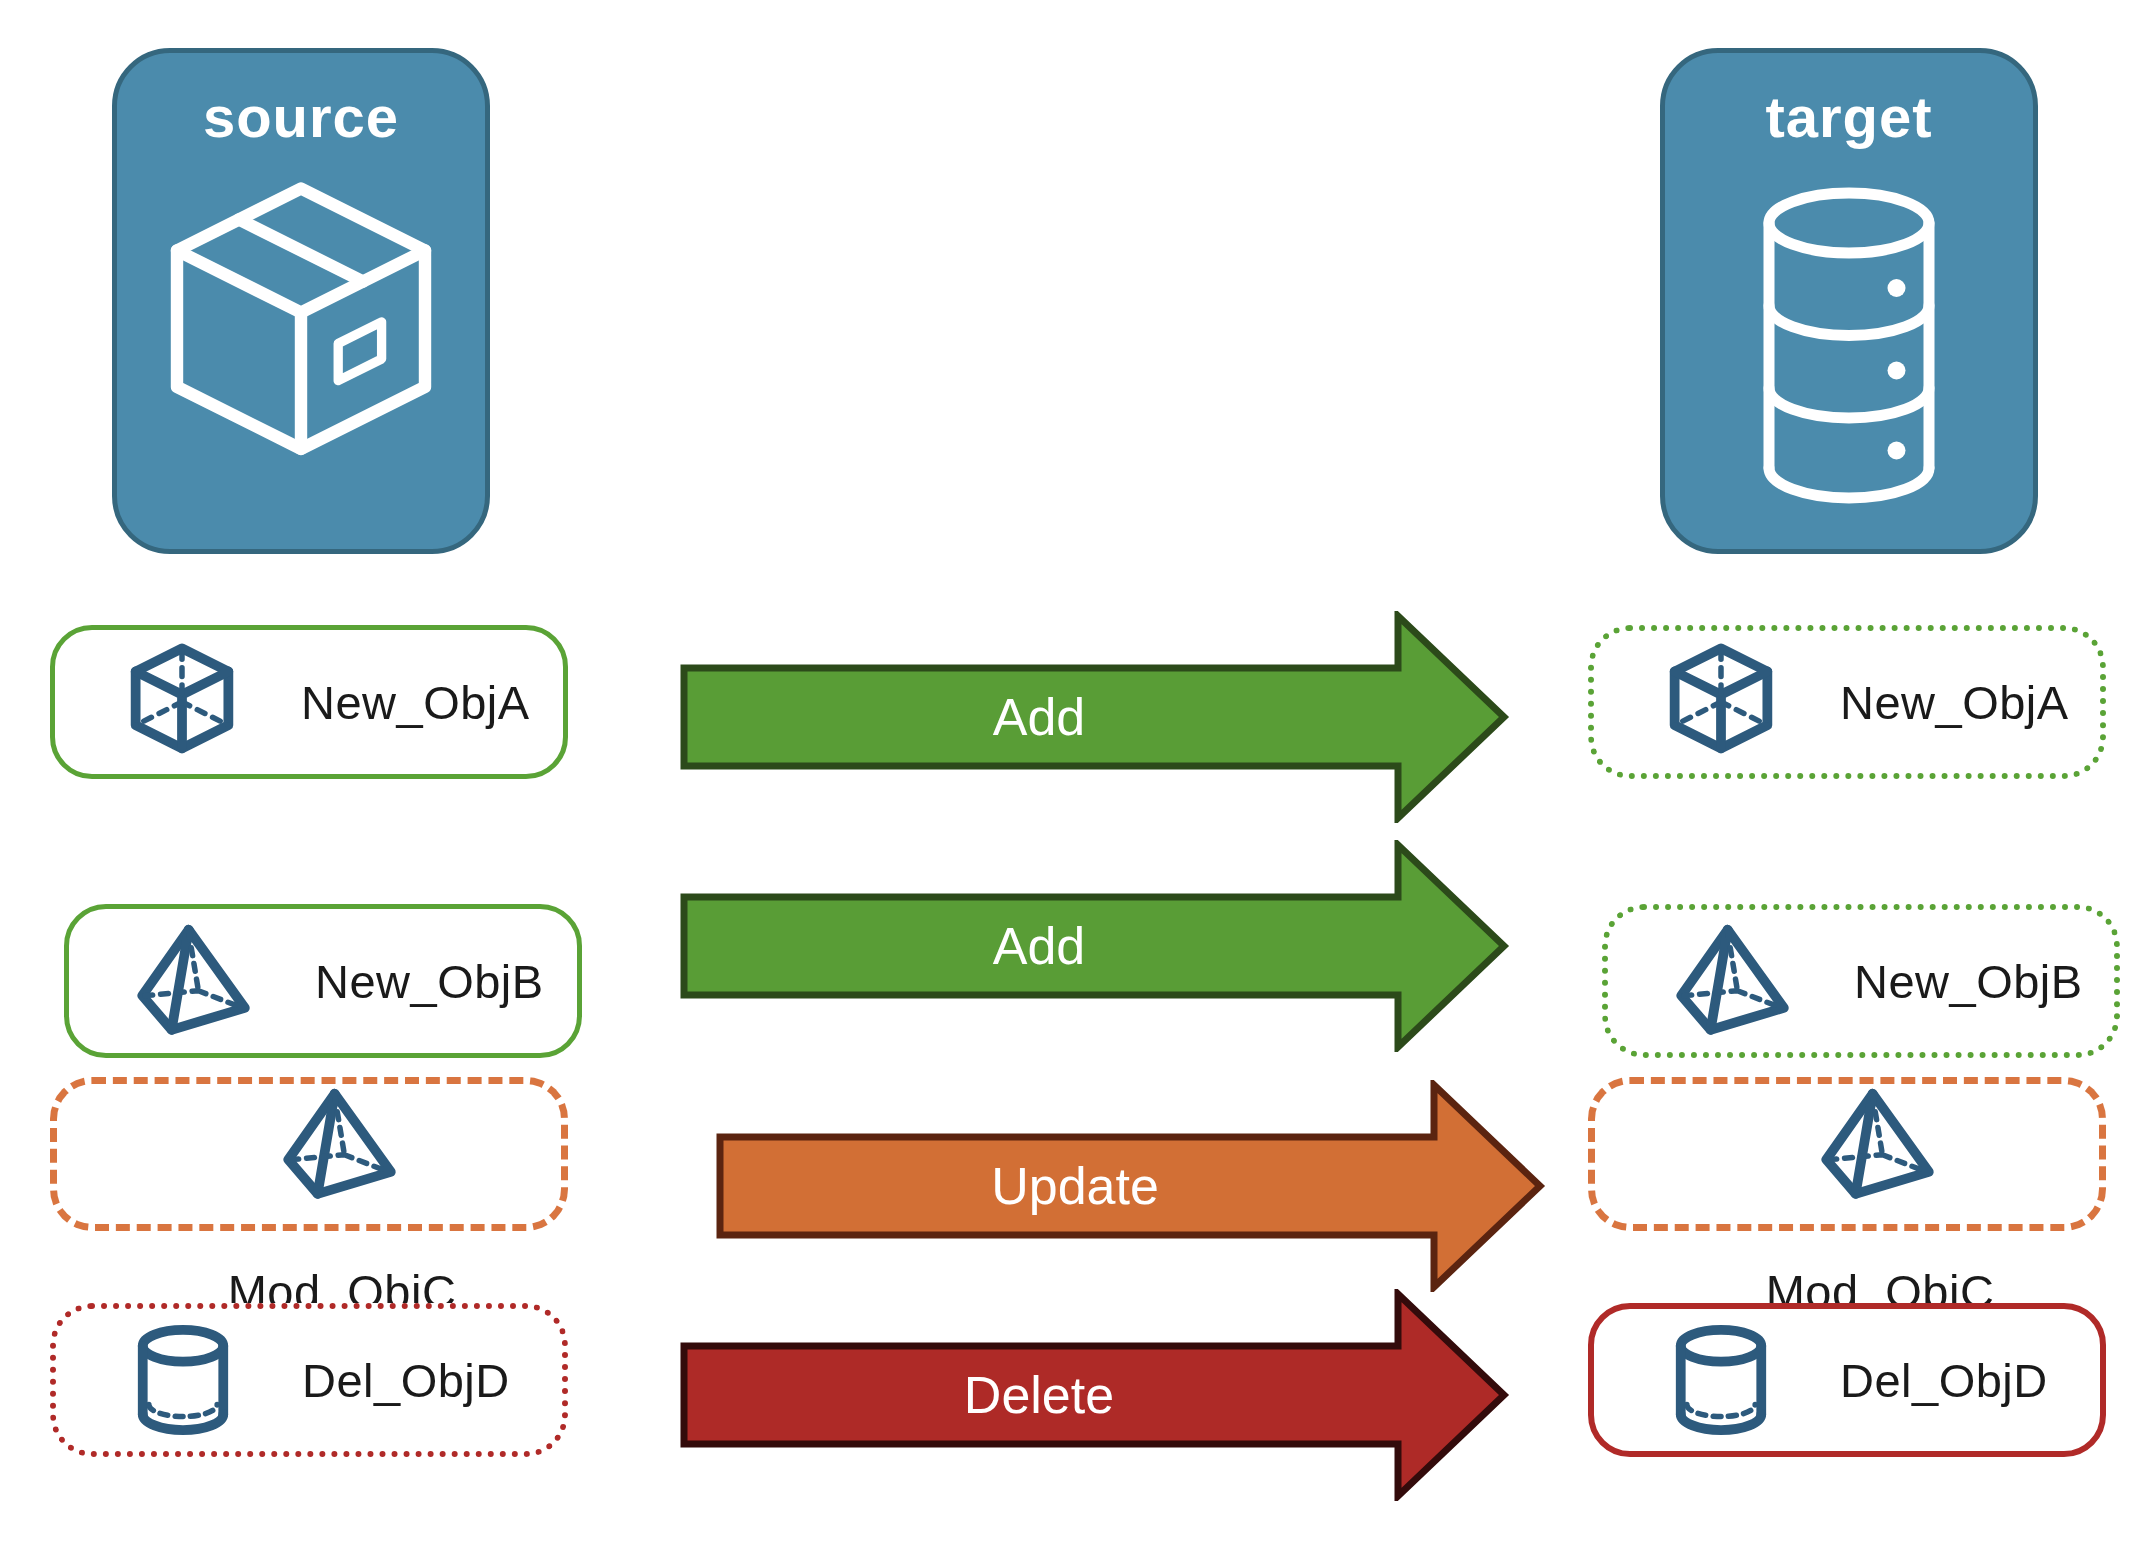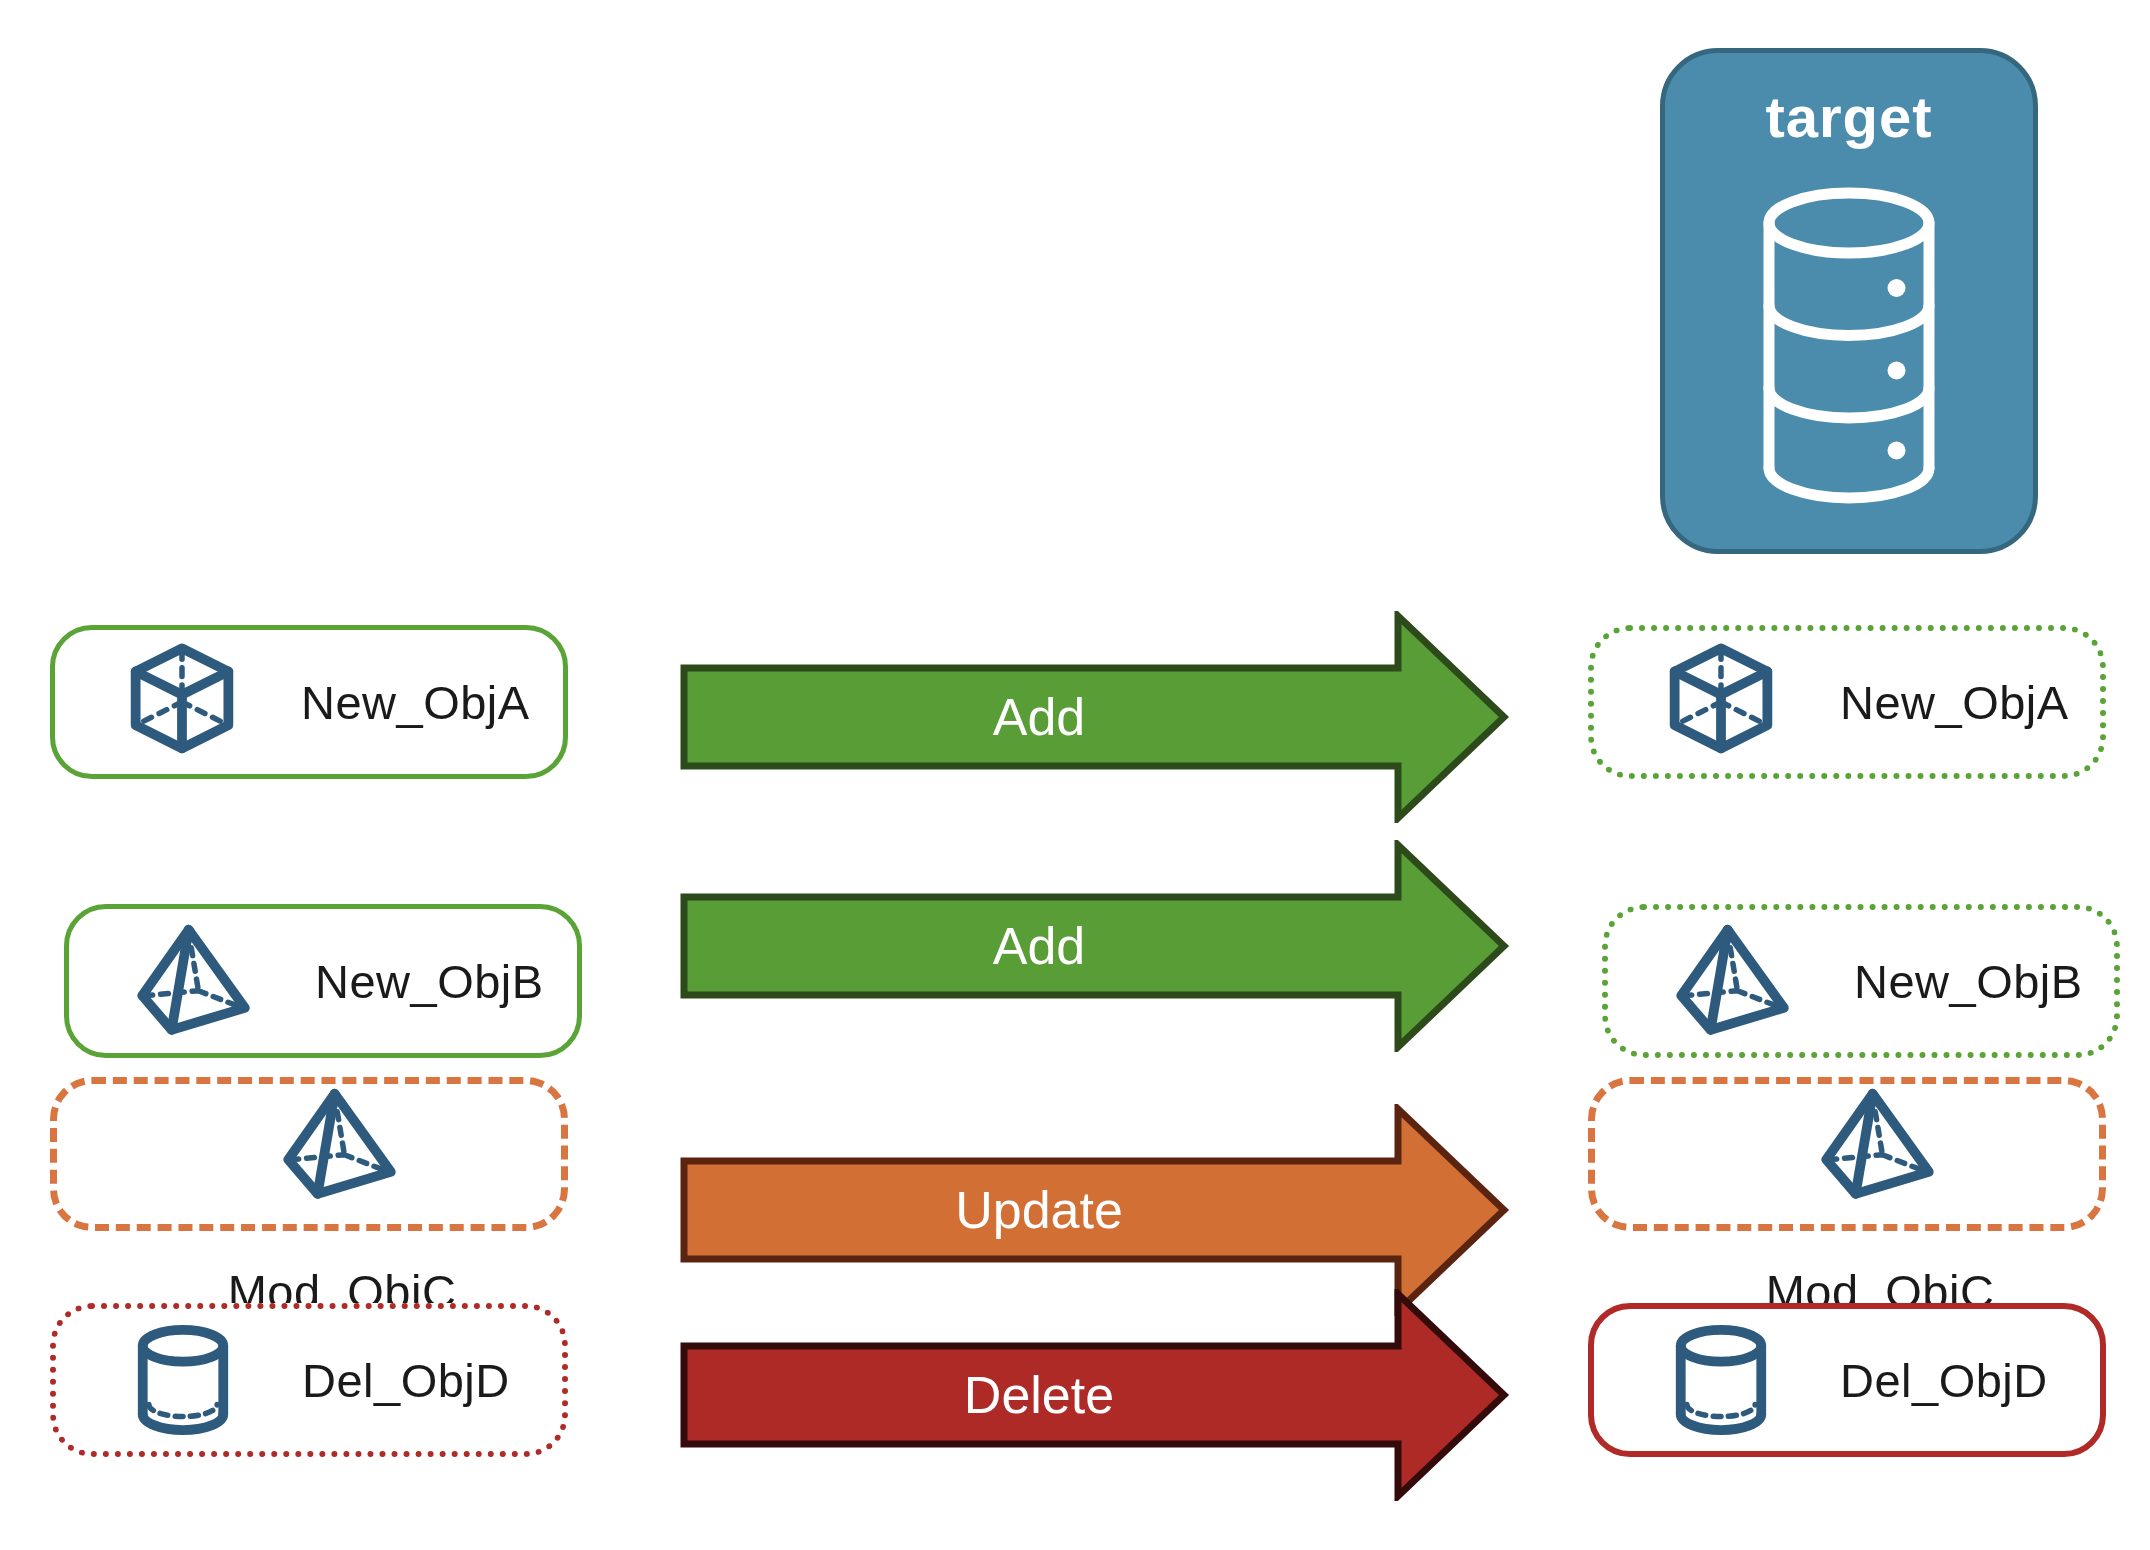--- a/index.html
+++ b/index.html
@@ -30,21 +30,21 @@
   }
   .arrow.schema{left:533px;top:185px;width:1092px;height:246px;}
   .arrow.schema polygon{fill:var(--navy-fill);stroke:var(--navy-outline);stroke-width:8;}
   .arrow.schema .arrow-label{padding-right:140px;}
   
   .arrow.row{left:680px;width:830px;height:212px;}
   .arrow.row .arrow-label{padding-right:112px;font-size:52px;}
   .arrow.green polygon{fill:var(--green-fill);stroke:var(--green-outline);stroke-width:7;}
   .arrow.orange polygon{fill:var(--orange-fill);stroke:var(--orange-outline);stroke-width:7;}
   .arrow.red polygon{fill:var(--red-fill);stroke:var(--red-outline);stroke-width:7;}
-  .arrow.ar0{top:611px;} .arrow.ar1{top:840px;} .arrow.ar2{top:1104px;} .arrow.ar3{top:1289px;}
+  .arrow.ar0{top:611px;} .arrow.ar1{top:840px;} .arrow.ar2{top:1080px;margin-left:36px;} .arrow.ar3{top:1289px;}
   
   .obj-box{
     position:absolute;width:518px;height:154px;box-sizing:border-box;border-radius:42px;
     background:#fff;display:flex;align-items:center;gap:58px;padding-left:66px;
   }
   .obj-box.side-l{left:50px;} .obj-box.side-r{left:1588px;}
   .obj-box.r0{top:625px;} .obj-box.r1{top:904px;margin-left:14px;} .obj-box.r2{top:1077px;} .obj-box.r3{top:1303px;}
   .obj-name{color:var(--label-text);font-size:47px;letter-spacing:0.5px;}
   .obj-icon{width:122px;height:122px;flex:0 0 auto;color:var(--object-icon);}
   .b-green-solid {border:5px solid var(--green-border);}
@@ -100,20 +100,26 @@
         <g fill="none" stroke="currentColor" stroke-linecap="round">
           <ellipse cx="50" cy="22" rx="33" ry="13" stroke-width="8"></ellipse>
           <path d="M17,22 L17,78 M83,22 L83,78" stroke-width="8"></path>
           <path d="M17,78 A33,13 0 0 0 83,78" stroke-width="8"></path>
           <path d="M22,70 A28,10 0 0 0 78,70" stroke-width="4.5" stroke-dasharray="6.5 6"></path>
         </g>
       </symbol>
     </defs>
   </svg>
 
+  <div class="node source">
+    <div class="node-label">source</div>
+    <svg class="node-icon pkg">
+        <use href="#sym-package"></use>
+      </svg>
+  </div>
 
 
   <div class="node target">
     <div class="node-label">target</div>
     <svg class="node-icon db">
         <use href="#sym-database"></use>
       </svg>
   </div>
 
   <div class="obj-box side-l r0 b-green-solid">

